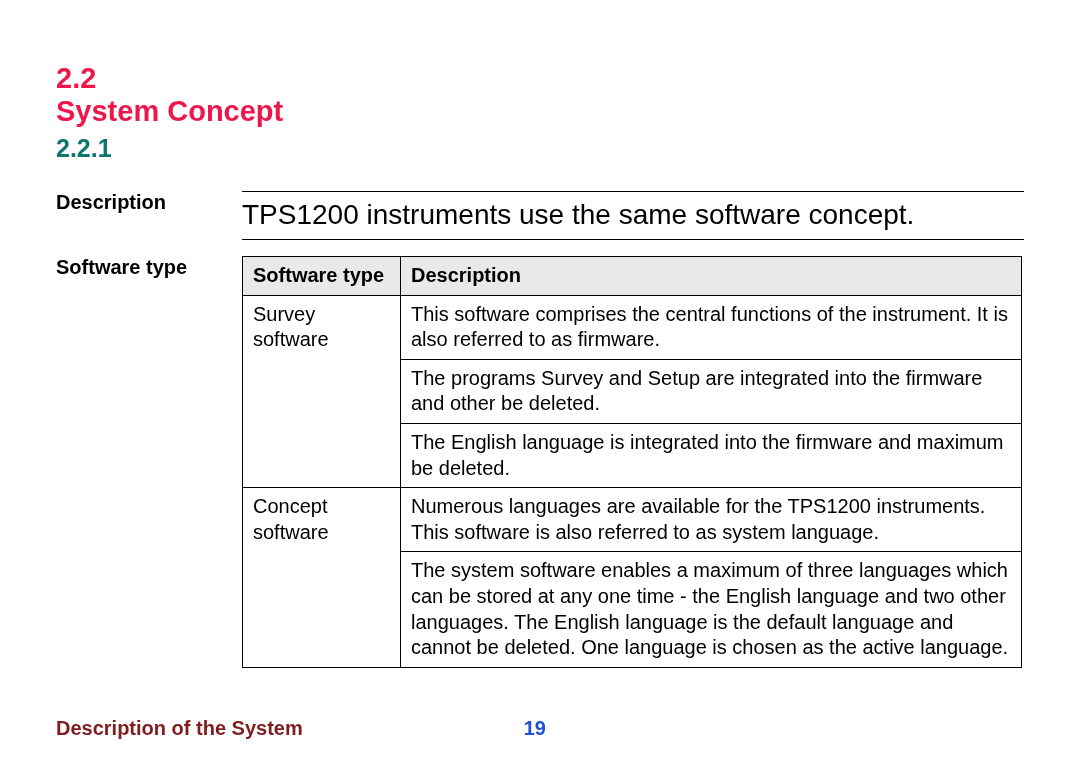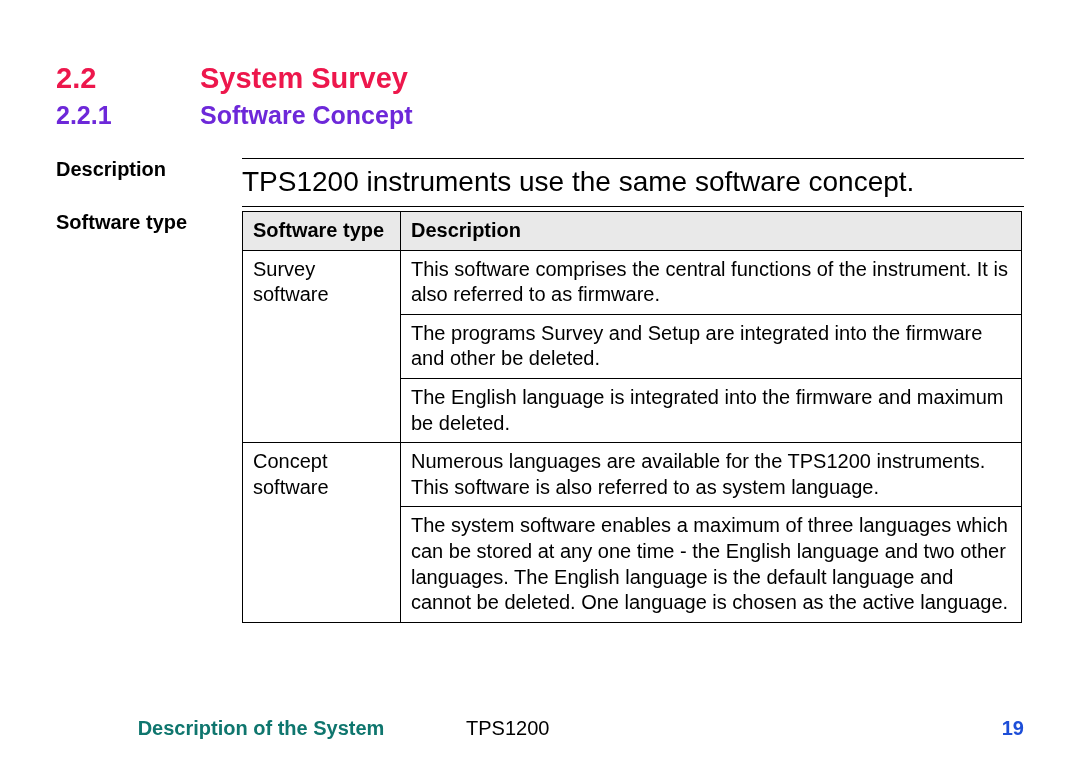--- a/index.html
+++ b/index.html
@@ -11,49 +11,50 @@
       color: #000;
       position: relative;
     }
     .page {
       padding: 62px 56px 0 56px;
     }
     .heading-row {
       display: flex;
       align-items: baseline;
       margin-bottom: 6px;
+      flex-direction: column;
     }
     .heading-num {
       width: 144px;
       flex-shrink: 0;
     }
     .heading-1 {
       color: #ed174c;
       font-size: 29px;
       font-weight: bold;
     }
     .heading-2 {
-      color: #6d28d9;
+      color: #0f766e;
       font-size: 25px;
       font-weight: bold;
     }
     .content-block {
       margin-top: 28px;
     }
     .side-label {
       width: 186px;
       flex-shrink: 0;
       font-weight: bold;
       font-size: 20px;
       color: #000;
     }
     .table-row-wrap {
       display: flex;
       align-items: flex-start;
-      margin-top: 4px;
+      margin-top: 16px;
     }
     table.sw {
       border-collapse: collapse;
       width: 780px;
     }
     table.sw th, table.sw td {
       border: 1.5px solid #000;
       padding: 6px 10px;
       font-size: 20px;
       text-align: left;
@@ -75,49 +76,47 @@
     .footer {
       position: absolute;
       bottom: 26px;
       left: 56px;
       right: 56px;
       display: flex;
       align-items: baseline;
       font-size: 20px;
     }
     .footer-left {
-      color: #0f766e;
+      color: #7f1d1d;
       font-weight: bold;
       flex: 0 0 410px;
-      text-align: center;
     }
     .footer-mid {
       color: #000;
       flex: 1;
       text-align: left;
     }
     .footer-right {
       color: #1d4ed8;
       font-weight: bold;
       text-align: right;
       flex: 0 0 80px;
     }
   </style>
 </head>
 <body>
 
 <div class="page">
 
   <div class="heading-row">
     <span class="heading-1 heading-num">2.2</span>
-    <span class="heading-1">System Survey</span>
+    <span class="heading-1">System Concept</span>
   </div>
   <div class="heading-row">
     <span class="heading-2 heading-num">2.2.1</span>
-    <span class="heading-2">Software Concept</span>
   </div>
 
   <div class="content-block">
     <div style="display:flex; align-items:flex-start;">
       <div class="side-label">Description</div>
       <div class="desc-wrap">TPS1200 instruments use the same software concept.</div>
     </div>
   </div>
 
   <div class="table-row-wrap">
@@ -152,15 +151,14 @@
           <td>The system software enables a maximum of three languages which can be stored at any one time - the English language and two other languages. The English language is the default language and cannot be deleted. One language is chosen as the active language.</td>
         </tr>
       </tbody>
     </table>
   </div>
 
 </div>
 
 <div class="footer">
   <span class="footer-left">Description of the System</span>
-  <span class="footer-mid">TPS1200</span>
   <span class="footer-right">19</span>
 </div>
 
 </body></html>

